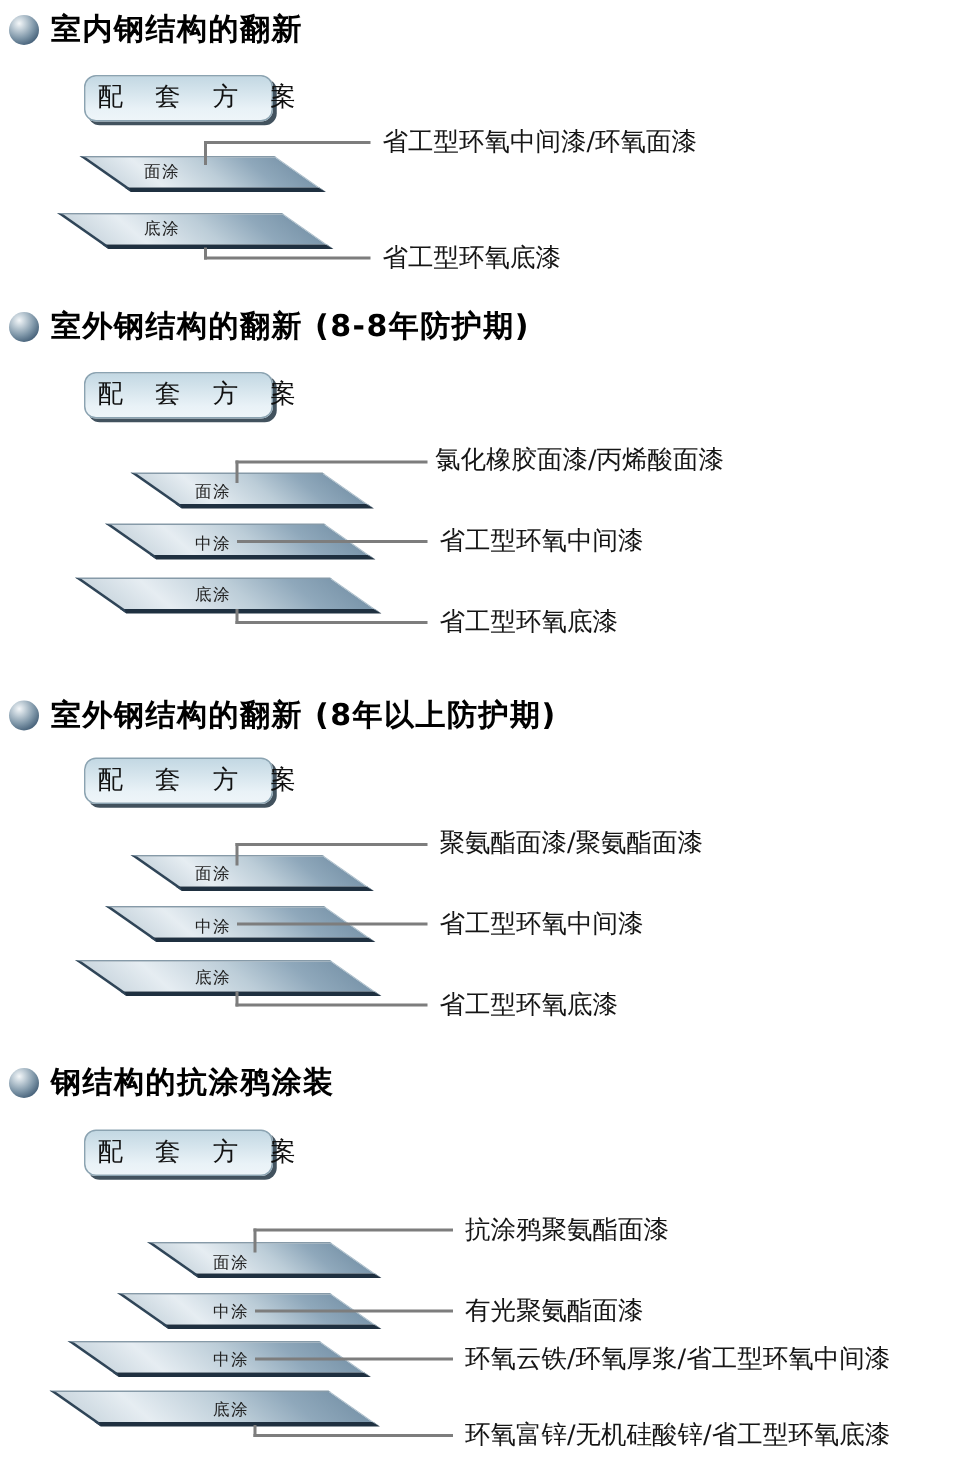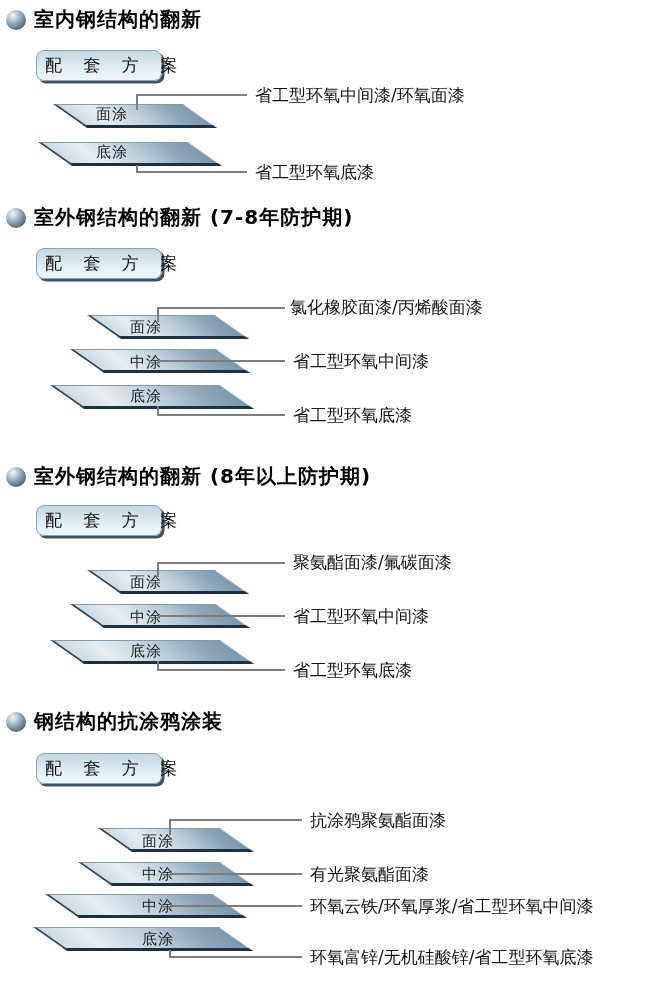--- a/index.html
+++ b/index.html
@@ -16,34 +16,35 @@
     position:absolute;margin:0;font-size:20px;line-height:22px;font-weight:bold;color:#000;
     white-space:nowrap;letter-spacing:1px;
   }
   .badge{
     position:absolute;width:124px;height:29px;line-height:29px;text-align:center;
     font-size:17px;font-weight:500;color:#111;letter-spacing:8px;text-indent:8px;
     background:linear-gradient(180deg,#c3d8e3 0%,#e9f2f7 75%,#eef5f9 100%);
     border:1px solid #8ba3b1;border-radius:8px;
     box-shadow:2.5px 2.5px 0 #42525e;
     white-space:nowrap;
+    margin-left:20px;
   }
   
   .plate{position:absolute;height:23px;}
   .plate .face{
     position:absolute;left:0;top:0;width:100%;height:20px;
     transform:skewX(55deg);transform-origin:0 0;
     background:linear-gradient(105deg,#ccd8e0 0%,#e6edf2 22%,#bccdd8 55%,#8fa8bb 80%,#7b96ab 100%);
     border-top:1px solid #869aa8;
     border-right:1px solid #a4b8c5;
     border-bottom:3px solid #1f3040;
     border-left:3px solid #2f4558;
   }
   .coat{
-    position:absolute;font-size:15px;line-height:11px;color:#222;font-weight:500;
+    position:absolute;font-size:11px;line-height:11px;color:#222;font-weight:500;
     white-space:nowrap;letter-spacing:1px;
   }
   .lv{position:absolute;width:2px;background:#7d7d7d;}
   .lh{position:absolute;height:2px;background:#7d7d7d;}
   .product{
     position:absolute;font-size:17px;line-height:18px;color:#151515;font-weight:400;
     white-space:nowrap;
   }
 </style>
 </head>
@@ -68,21 +69,21 @@
       <div class="face"></div>
     </div>
     <span class="coat" style="left:96px;top:147px">底涂</span>
     <i class="lv" style="left:136px;top:165px;height:8px"></i>
     <i class="lh" style="left:136px;top:171px;width:111px"></i>
     <span class="product" style="left:255px;top:163px">省工型环氧底漆</span>
   </div>
 
   <div>
     <span class="bullet" style="left:6px;top:208px"></span>
-    <h2 class="title" style="left:34px;top:206px">室外钢结构的翻新 (7-8年防护期)</h2>
+    <h2 class="title" style="left:34px;top:206px">室外钢结构的翻新 (8-8年防护期)</h2>
     <div class="badge" style="left:36px;top:248px">配 套 方 案</div>
 
     <div class="plate" style="left:87px;top:315px;width:124px">
       <div class="face"></div>
     </div>
     <span class="coat" style="left:130px;top:322px">面涂</span>
     <i class="lv" style="left:157px;top:307px;height:15px"></i>
     <i class="lh" style="left:157px;top:307px;width:128px"></i>
     <span class="product" style="left:290px;top:298px">氯化橡胶面漆/丙烯酸面漆</span>
 
@@ -106,21 +107,21 @@
     <span class="bullet" style="left:6px;top:467px"></span>
     <h2 class="title" style="left:34px;top:465px">室外钢结构的翻新 (8年以上防护期)</h2>
     <div class="badge" style="left:36px;top:505px">配 套 方 案</div>
 
     <div class="plate" style="left:87px;top:570px;width:124px">
       <div class="face"></div>
     </div>
     <span class="coat" style="left:130px;top:577px">面涂</span>
     <i class="lv" style="left:157px;top:562px;height:15px"></i>
     <i class="lh" style="left:157px;top:562px;width:128px"></i>
-    <span class="product" style="left:293px;top:553px">聚氨酯面漆/氟碳面漆</span>
+    <span class="product" style="left:293px;top:553px">聚氨酯面漆/聚氨酯面漆</span>
 
     <div class="plate" style="left:70px;top:604px;width:142px">
       <div class="face"></div>
     </div>
     <span class="coat" style="left:130px;top:612px">中涂</span>
     <i class="lh" style="left:158px;top:615px;width:127px"></i>
     <span class="product" style="left:293px;top:607px">省工型环氧中间漆</span>
 
     <div class="plate" style="left:50px;top:640px;width:166px">
       <div class="face"></div>

